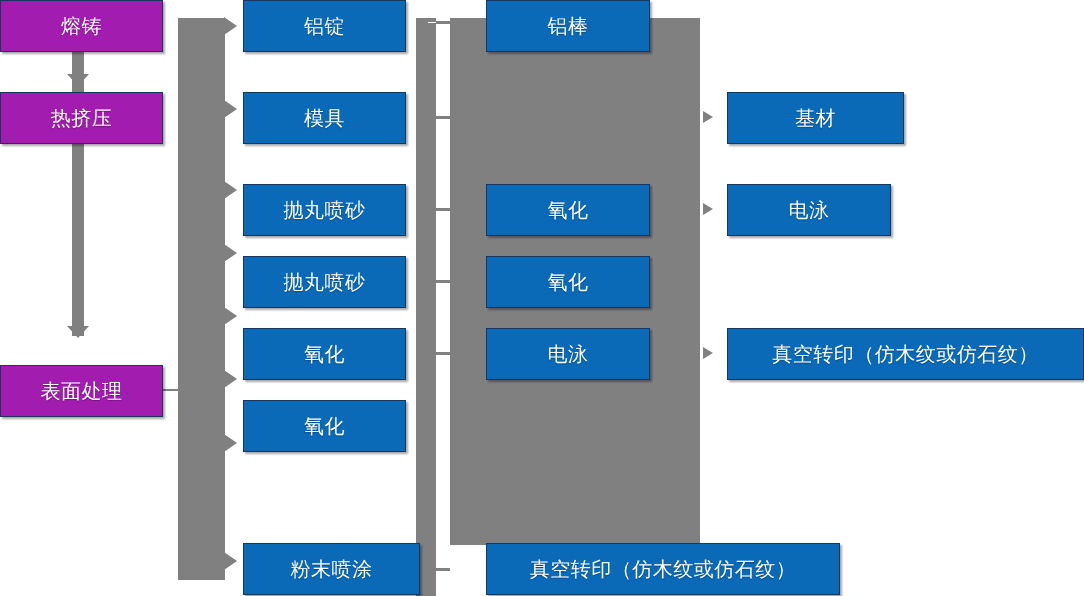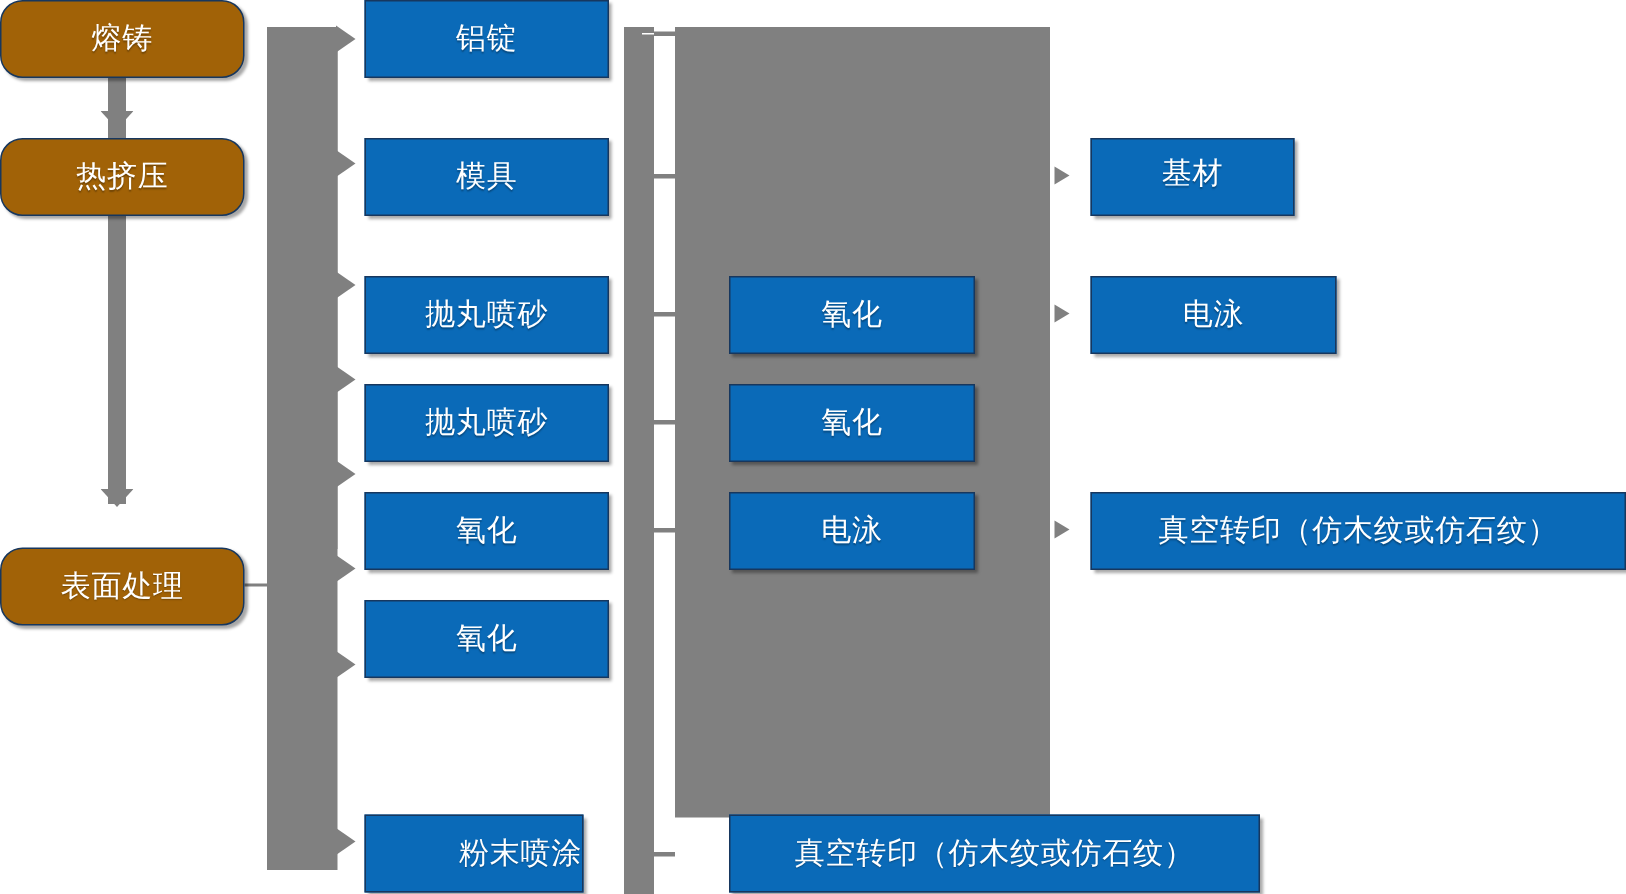--- a/index.html
+++ b/index.html
@@ -40,21 +40,21 @@
     align-items:center;
     justify-content:center;
     color:#ffffff;
     border:1px solid #17375e;
     font-size:20px;
     line-height:1.1;
     letter-spacing:0.5px;
     white-space:nowrap;
     box-shadow:2px 2px 2px rgba(0,0,0,0.35);
   }
-  .box.dark{background:#a16207;border-radius:15px;}
+  .box.dark{background:#a21caf;}
   .box.light{background:#0a6ab8;}
   .box .lbl{
     display:block;
     text-shadow:0 1px 1px rgba(0,0,0,0.30);
   }
 </style>
 </head>
 <body>
 
 <div id="stage">
@@ -119,38 +119,41 @@
   </div>
   <div class="box light" style="left:243px;top:256px;width:163px;height:52px;">
     <span class="lbl">抛丸喷砂</span>
   </div>
   <div class="box light" style="left:243px;top:328px;width:163px;height:52px;">
     <span class="lbl">氧化</span>
   </div>
   <div class="box light" style="left:243px;top:400px;width:163px;height:52px;">
     <span class="lbl">氧化</span>
   </div>
-  <div class="box light" style="left:243px;top:543px;width:146px;height:52px;justify-content:flex-end;">
+  <div class="box light" style="left:243px;top:543px;width:177px;height:52px;">
     <span class="lbl">粉末喷涂</span>
   </div>
 
+  <div class="box light" style="left:486px;top:0px;width:164px;height:52px;">
+    <span class="lbl">铝棒</span>
+  </div>
   <div class="box light" style="left:486px;top:184px;width:164px;height:52px;">
     <span class="lbl">氧化</span>
   </div>
   <div class="box light" style="left:486px;top:256px;width:164px;height:52px;">
     <span class="lbl">氧化</span>
   </div>
   <div class="box light" style="left:486px;top:328px;width:164px;height:52px;">
     <span class="lbl">电泳</span>
   </div>
   <div class="box light" style="left:486px;top:543px;width:354px;height:52px;">
     <span class="lbl">真空转印（仿木纹或仿石纹）</span>
   </div>
 
-  <div class="box light" style="left:727px;top:92px;width:136px;height:52px;font-family:Liberation Mono, monospace;">
+  <div class="box light" style="left:727px;top:92px;width:177px;height:52px;">
     <span class="lbl">基材</span>
   </div>
   <div class="box light" style="left:727px;top:184px;width:164px;height:52px;">
     <span class="lbl">电泳</span>
   </div>
   <div class="box light" style="left:727px;top:328px;width:357px;height:52px;">
     <span class="lbl">真空转印（仿木纹或仿石纹）</span>
   </div>
 
 </div>

